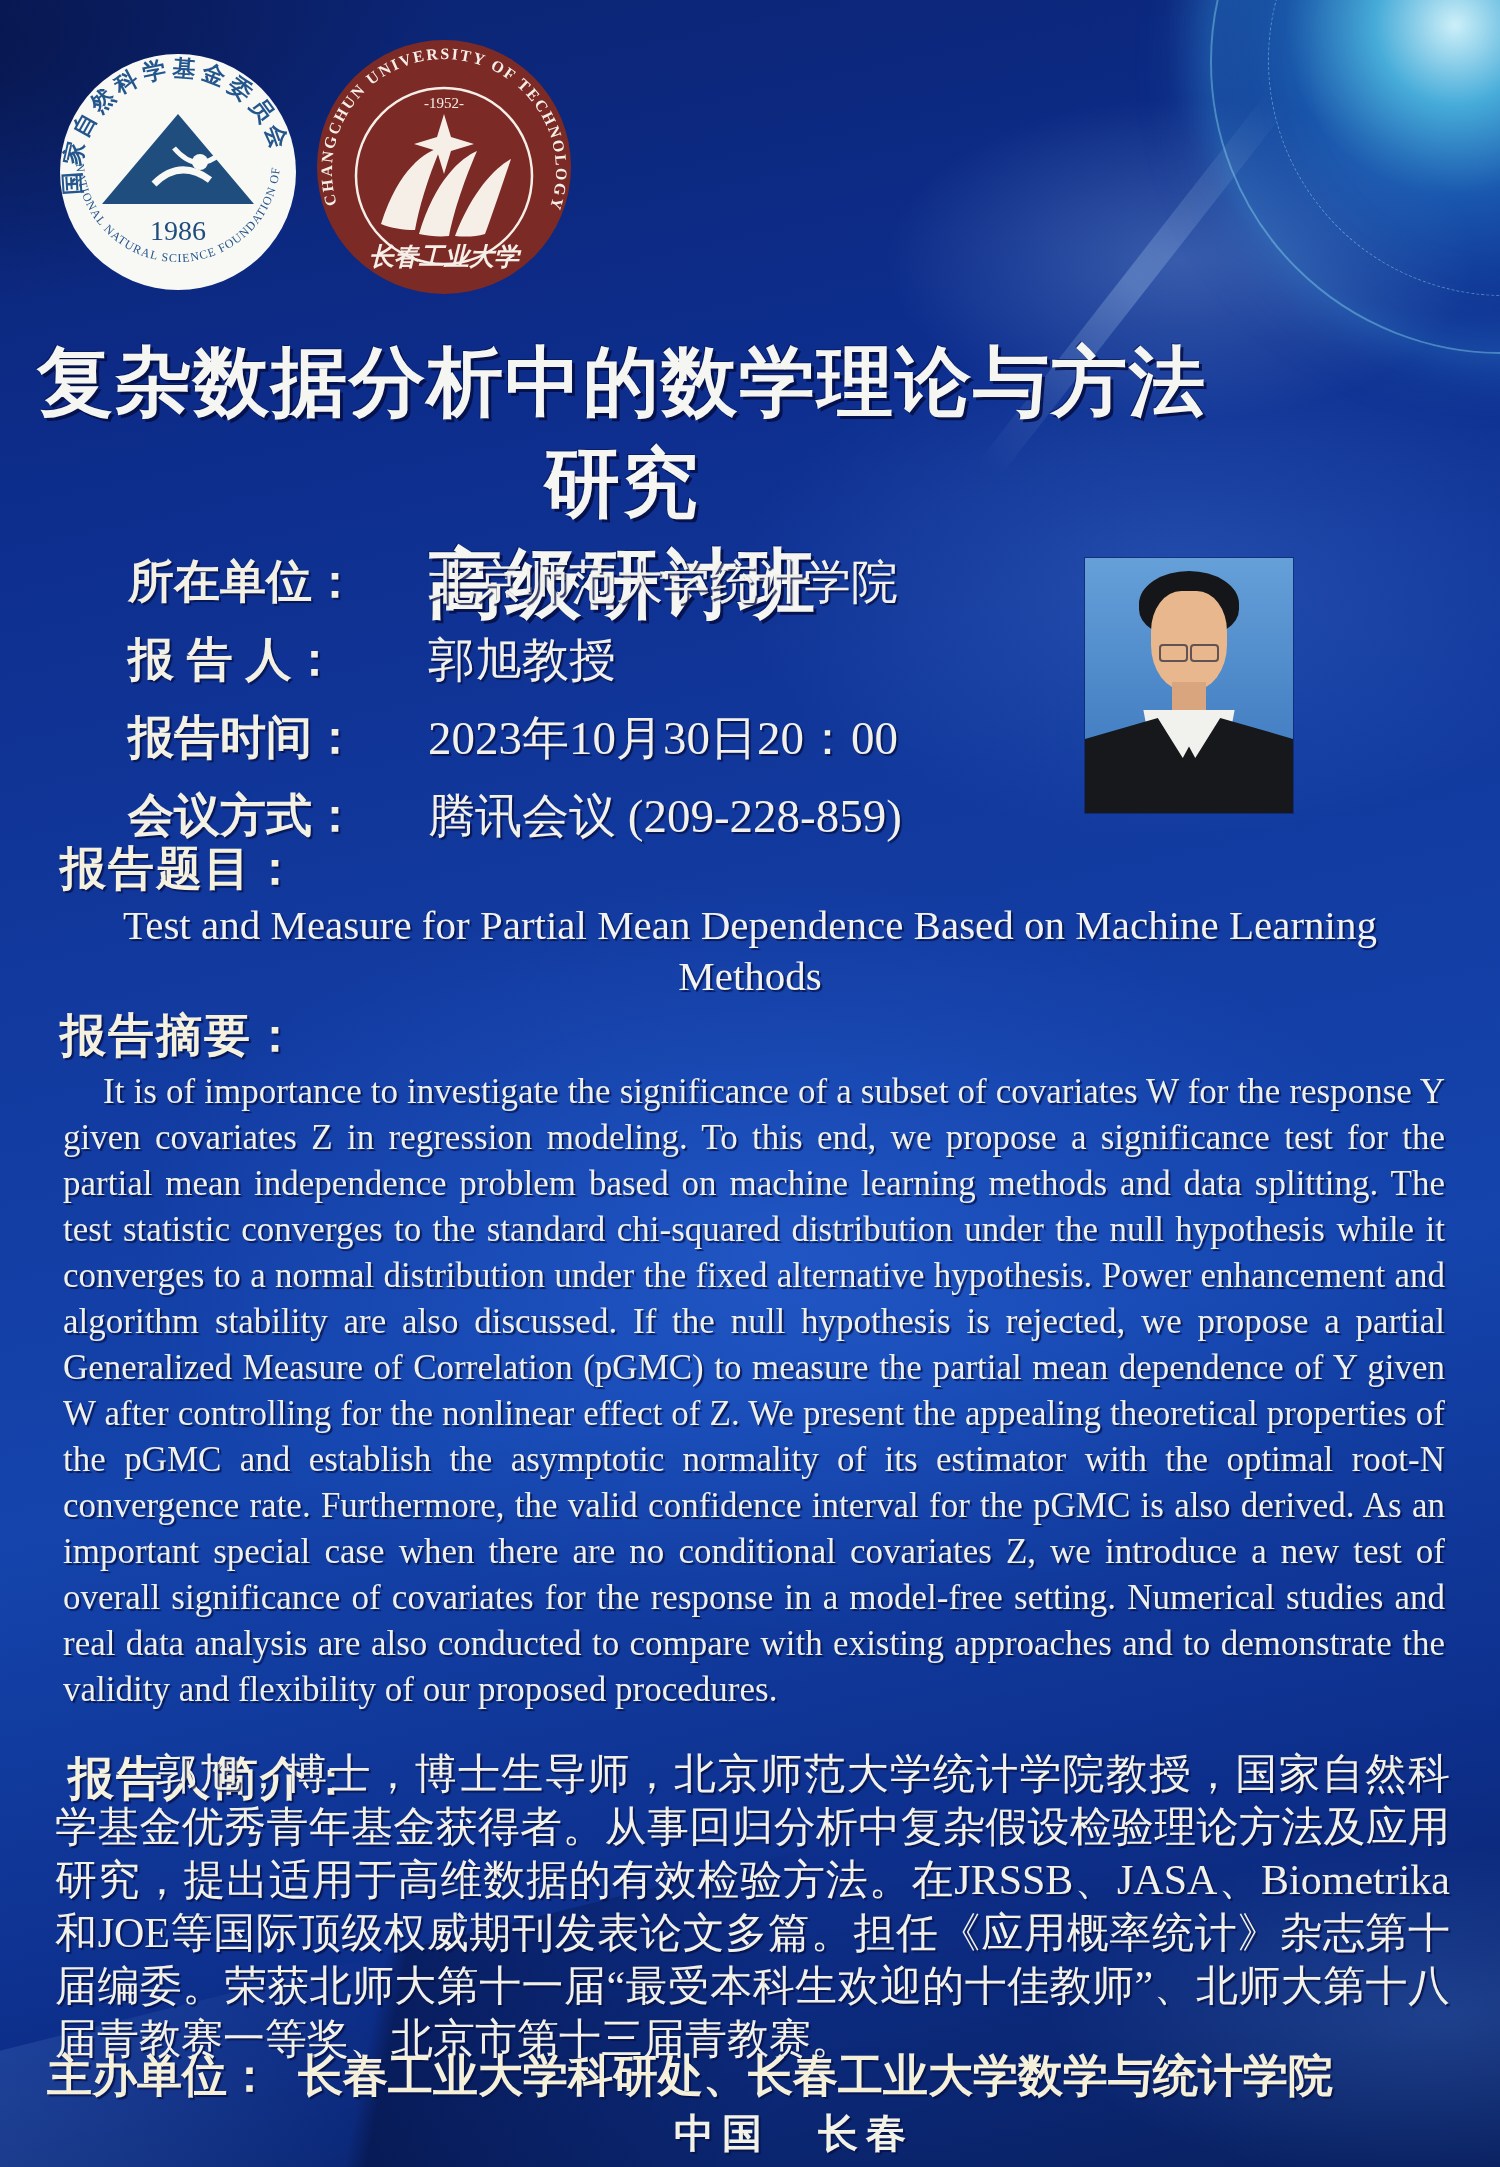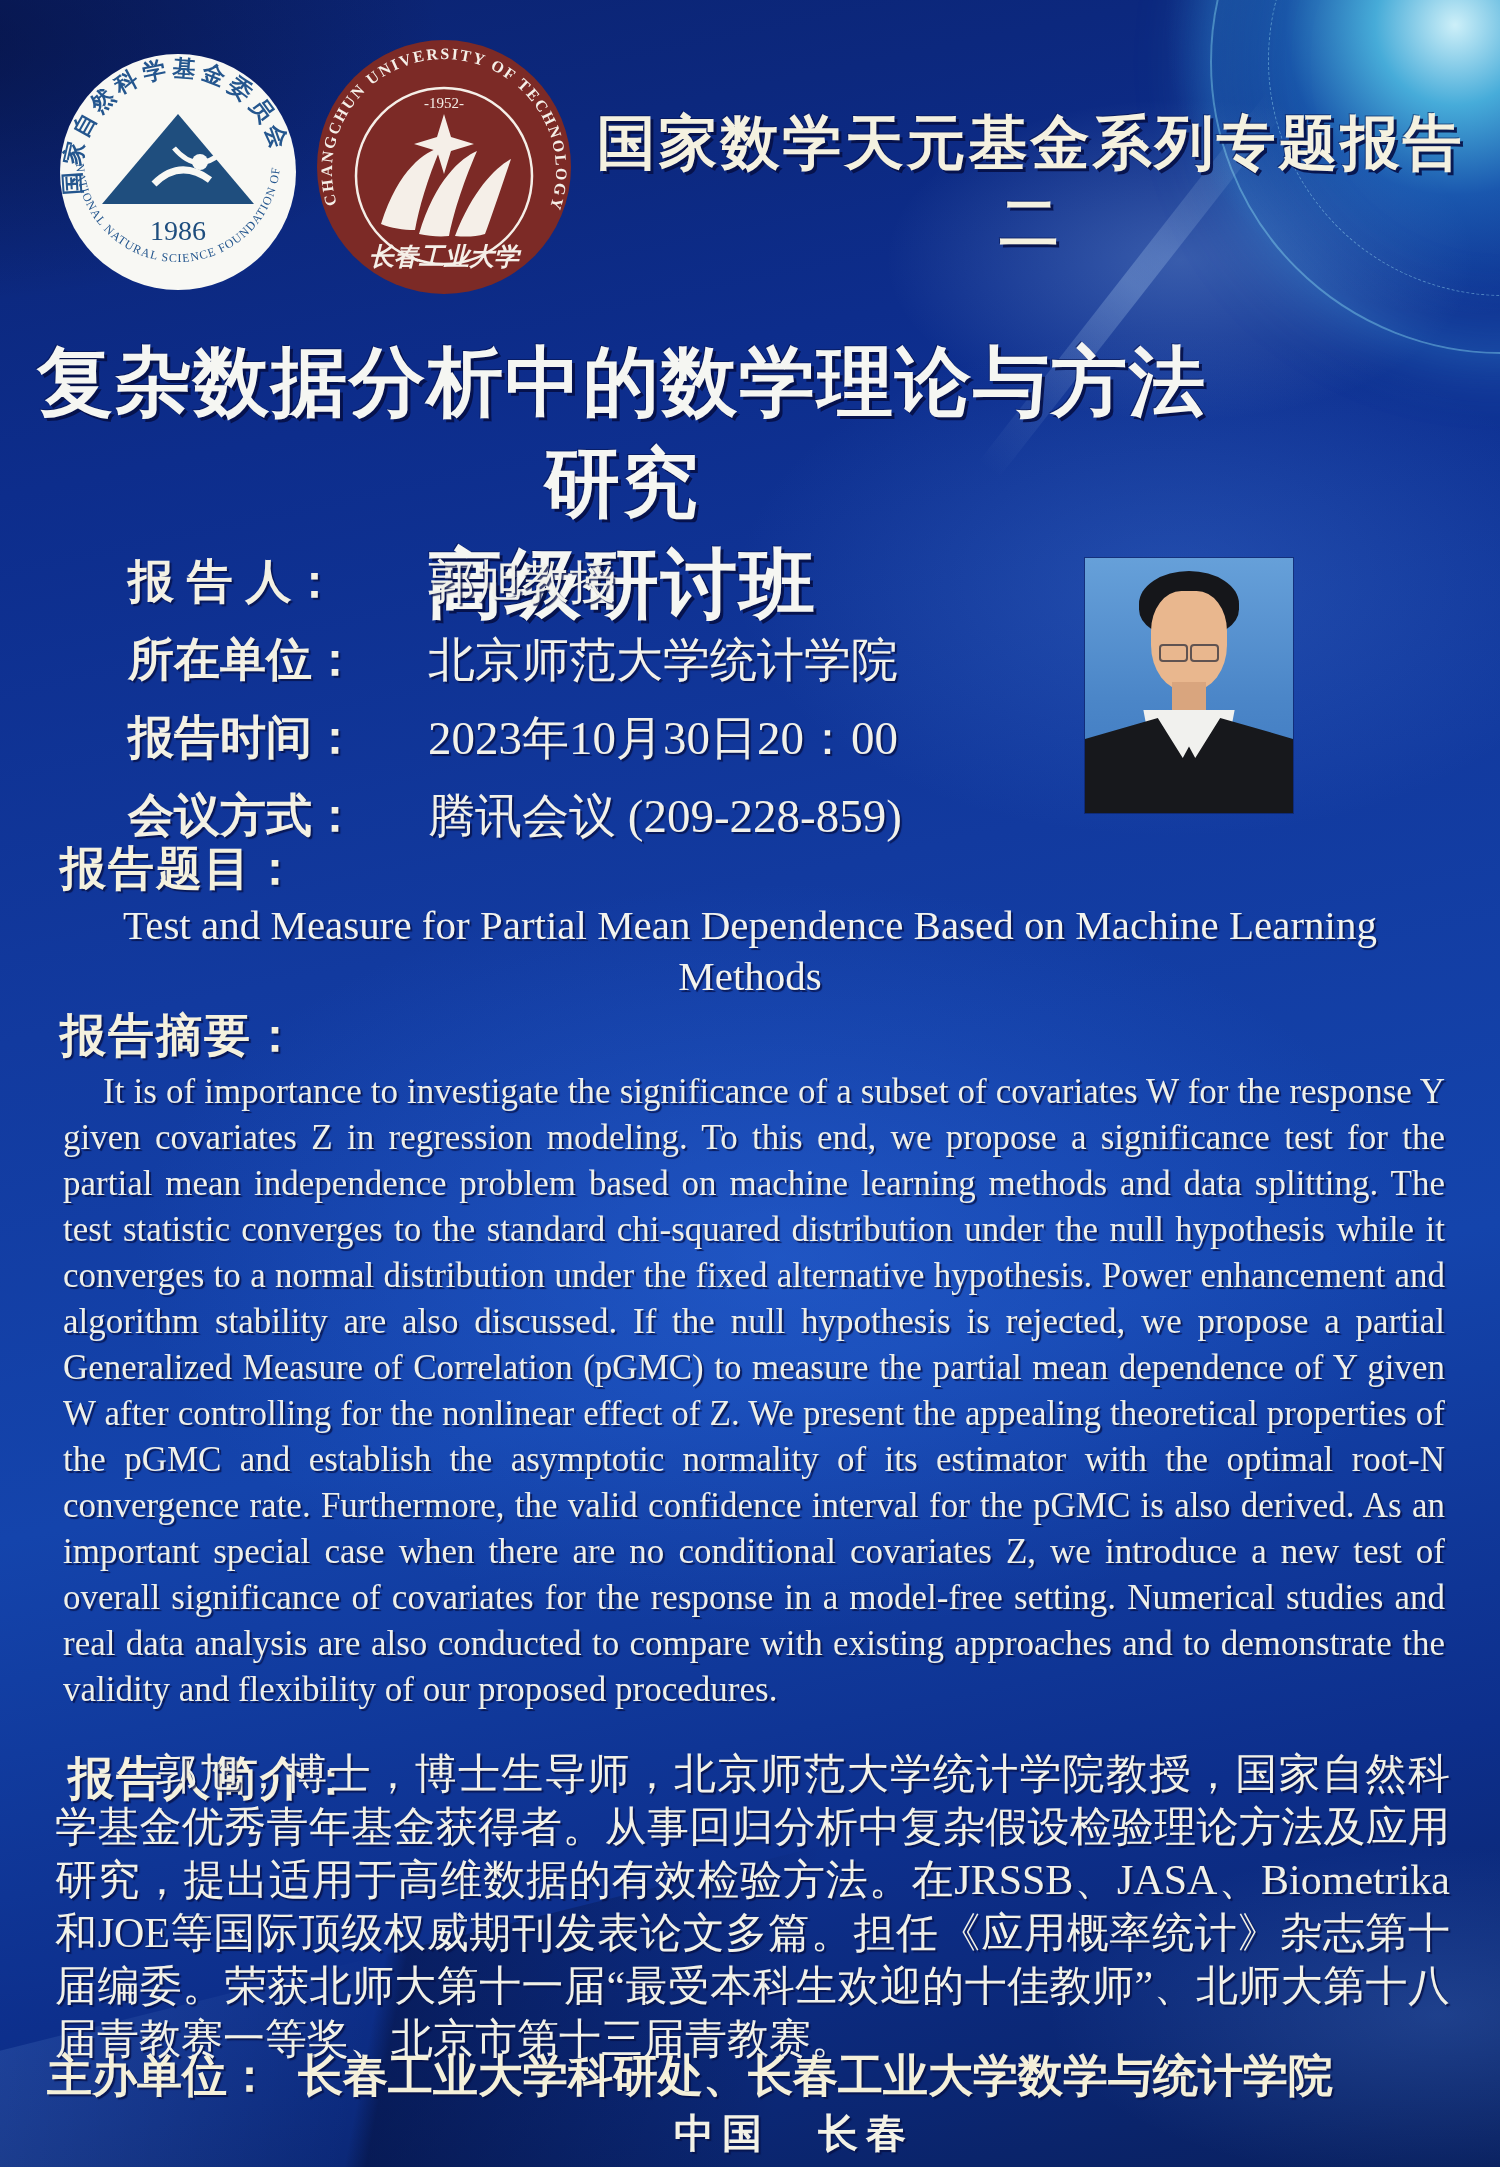--- a/index.html
+++ b/index.html
@@ -110,35 +110,34 @@
     </text>
     <circle cx="129" cy="138" r="88" fill="none" stroke="#f5efe8" stroke-width="2.5"></circle>
     <text x="129" y="70" font-size="15" fill="#f5efe8" text-anchor="middle">-1952-</text>
     <path d="M129,76 L136,99 L159,106 L136,113 L129,136 L122,113 L99,106 L122,99 Z" fill="#f5efe8"></path>
     <path d="M66,186 C84,130 110,114 126,109 C112,142 104,170 100,192 C88,192 76,190 66,186 Z" fill="#f5efe8"></path>
     <path d="M104,196 C120,142 146,120 162,113 C146,150 138,178 134,198 C124,199 114,198 104,196 Z" fill="#f5efe8"></path>
     <path d="M140,198 C158,152 180,130 196,121 C184,156 176,180 170,196 C160,199 150,199 140,198 Z" fill="#f5efe8"></path>
     <text x="129" y="227" font-size="25" font-weight="bold" font-style="italic" fill="#f5efe8" text-anchor="middle">长春工业大学</text>
   </svg>
 
-  <div class="series-title ts-big">国家数学天元基金系列专题报告二</div>
 
   <div class="main-title ts-big">
     <div>复杂数据分析中的数学理论与方法研究</div>
     <div>高级研讨班</div>
   </div>
 
   <div class="info">
     <div class="info-row">
+      <span class="info-label ts">所在单位：</span>
+      <span class="info-value ts">北京师范大学统计学院</span>
+    </div>
+    <div class="info-row">
       <span class="info-label ts">报 告 人：</span>
       <span class="info-value ts">郭旭教授</span>
-    </div>
-    <div class="info-row">
-      <span class="info-label ts">所在单位：</span>
-      <span class="info-value ts">北京师范大学统计学院</span>
     </div>
     <div class="info-row">
       <span class="info-label ts">报告时间：</span>
       <span class="info-value ts">2023年10月30日20：00</span>
     </div>
     <div class="info-row">
       <span class="info-label ts">会议方式：</span>
       <span class="info-value ts">腾讯会议 (209-228-859)</span>
     </div>
   </div>

